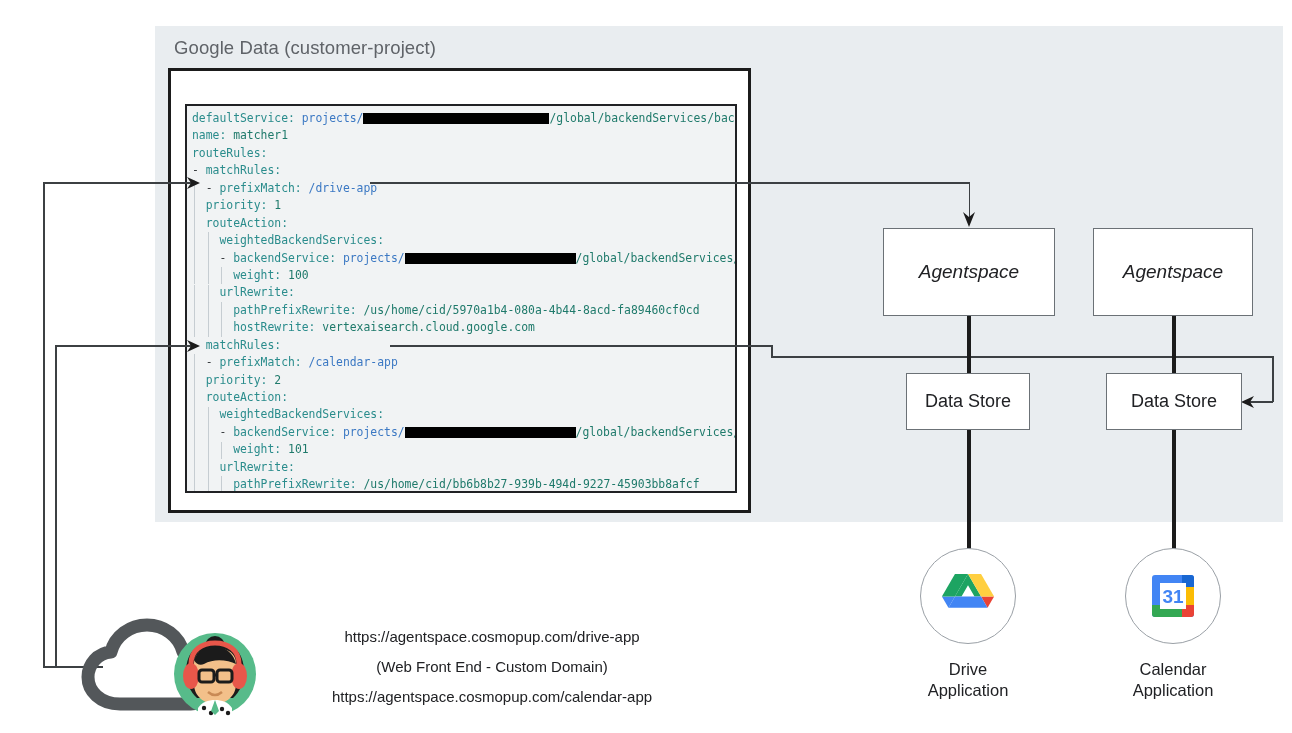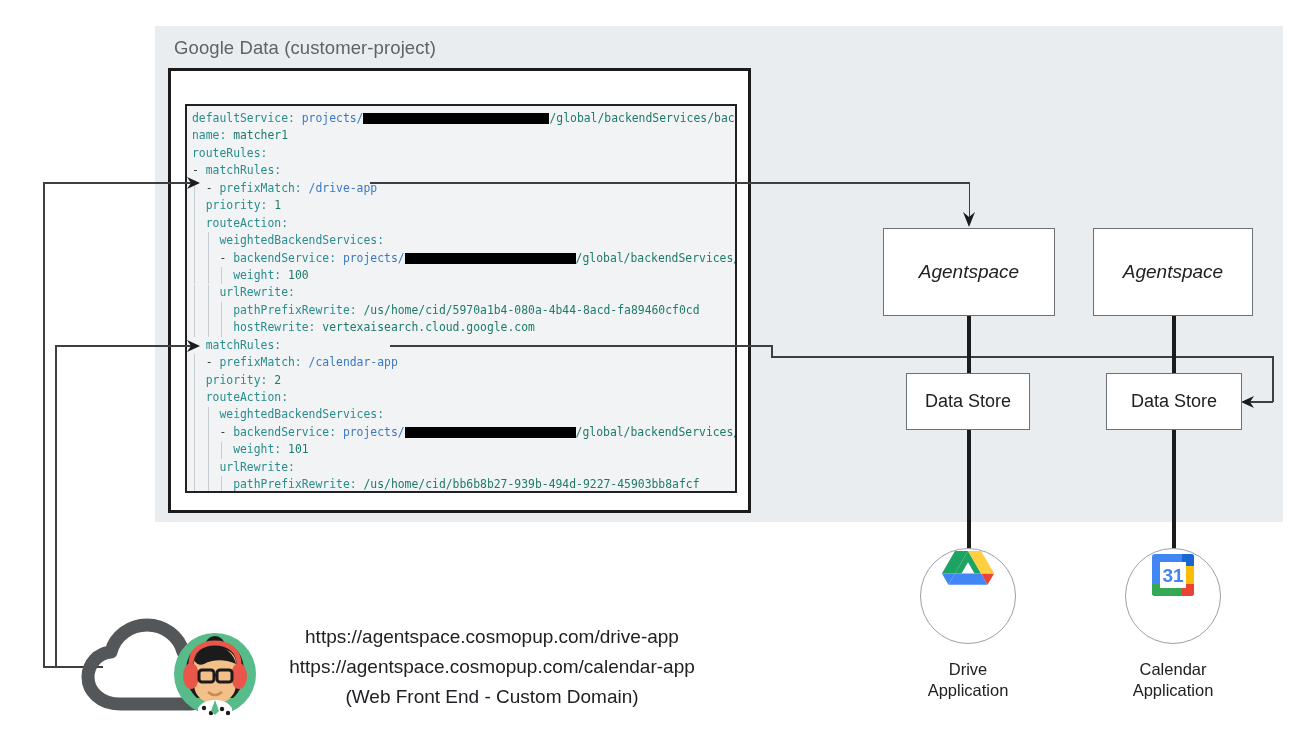--- a/index.html
+++ b/index.html
@@ -76,32 +76,32 @@
   #datastore-2{left:1106px;top:373px;width:136px;height:57px;}
 
   
   .ln{position:absolute;background:#1b1b1b;}
   .ln-thin{position:absolute;background:#3c4043;}
 
   
   .appcircle{
     position:absolute;width:96px;height:96px;border-radius:50%;
     background:#ffffff;border:1.5px solid #9aa0a6;
-    display:flex;justify-content:center;
+    display:flex;align-items:center;justify-content:center;
     box-sizing:border-box;
   }
   .applabel{
     position:absolute;text-align:center;font-size:16.5px;
     color:#202124;line-height:21px;width:160px;
   }
 
   
   #url-block{
     left:282px;top:622px;width:420px;
-    text-align:center;font-size:19px;color:#202124;line-height:30px;
+    text-align:center;font-size:15px;color:#202124;line-height:30px;
   }
   #url-block div{white-space:nowrap;}
 
   
   #cloud-user{left:78px;top:612px;width:200px;height:110px;}
 </style>
 </head>
 <body>
 
 <div id="stage">
@@ -254,17 +254,17 @@
       <circle cx="126" cy="96" r="2.2" fill="#1b1b1b"></circle>
       <circle cx="133" cy="101" r="2.2" fill="#1b1b1b"></circle>
       <circle cx="144" cy="97" r="2.2" fill="#1b1b1b"></circle>
       <circle cx="150" cy="101" r="2.2" fill="#1b1b1b"></circle>
       <path d="M137 88 L133 99 L137 103 L141 99 Z" fill="#57bb8a"></path>
     </g>
   </svg>
 
   <div class="abs" id="url-block">
     <div>https://agentspace.cosmopup.com/drive-app</div>
+    <div>(Web Front End - Custom Domain)</div>
     <div>https://agentspace.cosmopup.com/calendar-app</div>
-    <div>(Web Front End - Custom Domain)</div>
   </div>
 
 </div>
 
 </body></html>

